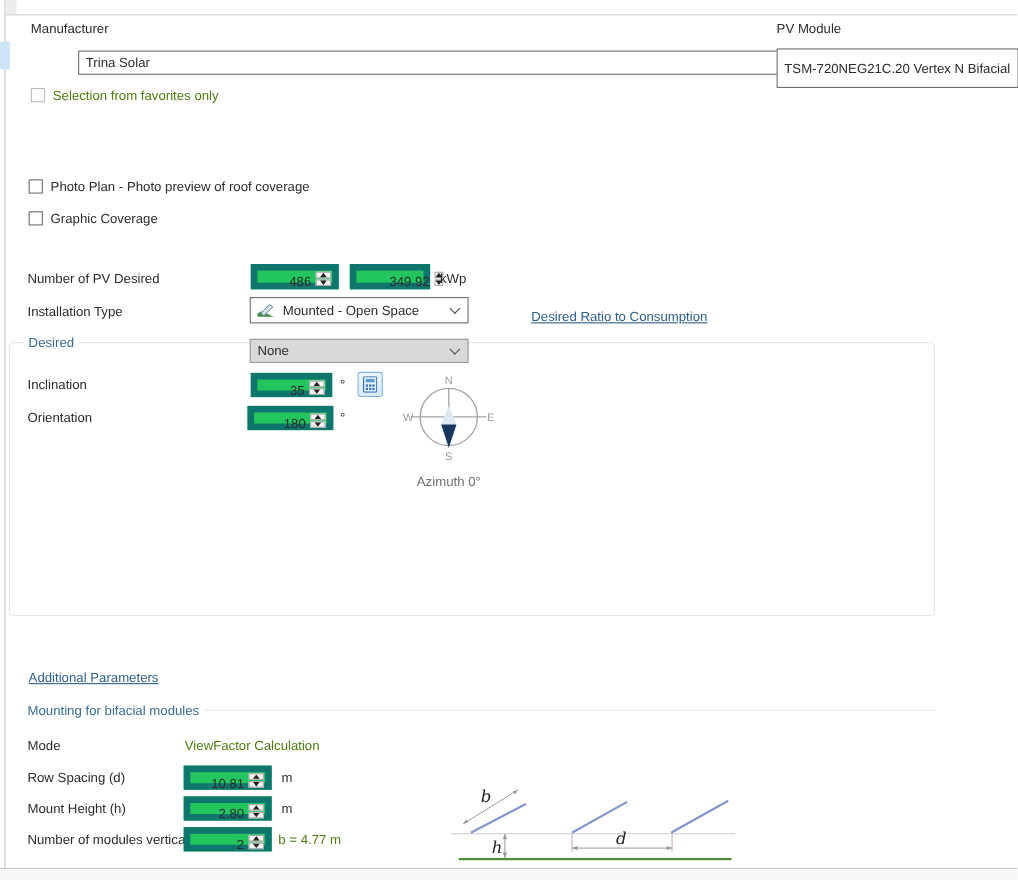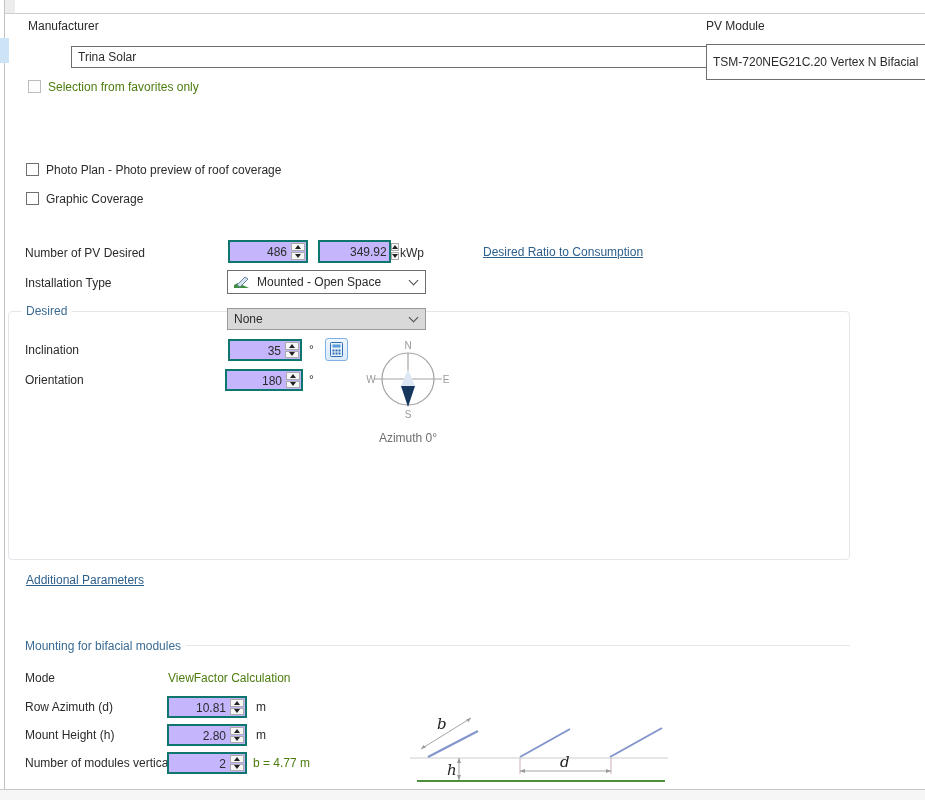--- a/index.html
+++ b/index.html
@@ -15,31 +15,31 @@
   .combo { position:absolute; background:#fff; border:1px solid #6e6e6e;
     display:flex; align-items:center; padding:0 6px; }
   .combo .txt { flex:1; white-space:nowrap; overflow:hidden; }
   .chev { width:7px; height:7px; border-right:1.4px solid #4a4a4a; border-bottom:1.4px solid #4a4a4a;
     transform:rotate(45deg); margin:-4px 2px 0 6px; flex:none; }
   .combo.disabled { background:#d9d9d9; border-color:#9a9a9a; }
 
   .checkbox { position:absolute; width:13px; height:13px; background:#fff; border:1px solid #707070; }
   .checkbox.disabled { border-color:#bdbdbd; background:#fdfdfd; }
 
-  .spin { position:absolute; background:#c4b5fd; border:2px solid #0f766e; display:flex; }
+  .spin { position:absolute; background:#22c55e; border:6px solid #0f766e; display:flex; }
   .spin .val { flex:1; text-align:right; line-height:20px; padding-right:3px; }
   .spin .btns { width:16px; display:flex; flex-direction:column; padding:1px; gap:1px; }
   .spin .btn { flex:1; border:1px solid #ababab; background:#f7f7f7;
     display:flex; align-items:center; justify-content:center; }
   .tri-up { width:0; height:0; border-left:3px solid transparent; border-right:3px solid transparent;
     border-bottom:4px solid #222; }
   .tri-dn { width:0; height:0; border-left:3px solid transparent; border-right:3px solid transparent;
     border-top:4px solid #222; }
 
-  .link { position:absolute; color:#2d5f8c; text-decoration:underline; white-space:nowrap; cursor:pointer; }
+  .link { position:absolute; color:#2d5f8c; text-decoration:underline; white-space:nowrap; cursor:pointer;margin-top:36px; }
 
   .groupbox { position:absolute; border:1px solid #e3e7ec; border-radius:4px; background:transparent; }
   .group-legend { position:absolute; background:#ffffff; padding:0 5px; color:#3a6b93; white-space:nowrap; }
 
   .calc-btn { position:absolute; width:23px; height:23px; border:1px solid #7fb2e3; border-radius:3px;
     background:linear-gradient(#eef6fd,#d9eafa); display:flex; align-items:center; justify-content:center; }
 
   .footer-strip { position:absolute; left:0; top:789px; width:925px; height:11px;
     background:#f6f6f6; border-top:1px solid #c9c9c9; }
 </style>
@@ -170,21 +170,21 @@
 <div class="label" style="left:360px; top:431px; width:96px; text-align:center; color:#6e6e6e;">Azimuth 0°</div>
 
 <div class="link" style="left:26px; top:573px;">Additional Parameters</div>
 
 <div class="label section-hdr" style="left:25px; top:639px;">Mounting for bifacial modules</div>
 <div class="hline" style="left:186px; top:645px; width:664px; background:#e3e7ec;"></div>
 
 <div class="label" style="left:25px; top:671px;">Mode</div>
 <div class="label label-grey" style="left:168px; top:671px;">ViewFactor Calculation</div>
 
-<div class="label" style="left:25px; top:700px;">Row Azimuth (d)</div>
+<div class="label" style="left:25px; top:700px;">Row Spacing (d)</div>
 <div class="spin" style="left:167px; top:696px; width:80px; height:22px;">
   <span class="val">10.81</span>
   <span class="btns">
       <span class="btn">
         <span class="tri-up"></span>
       </span>
       <span class="btn">
         <span class="tri-dn"></span>
       </span>
     </span>

